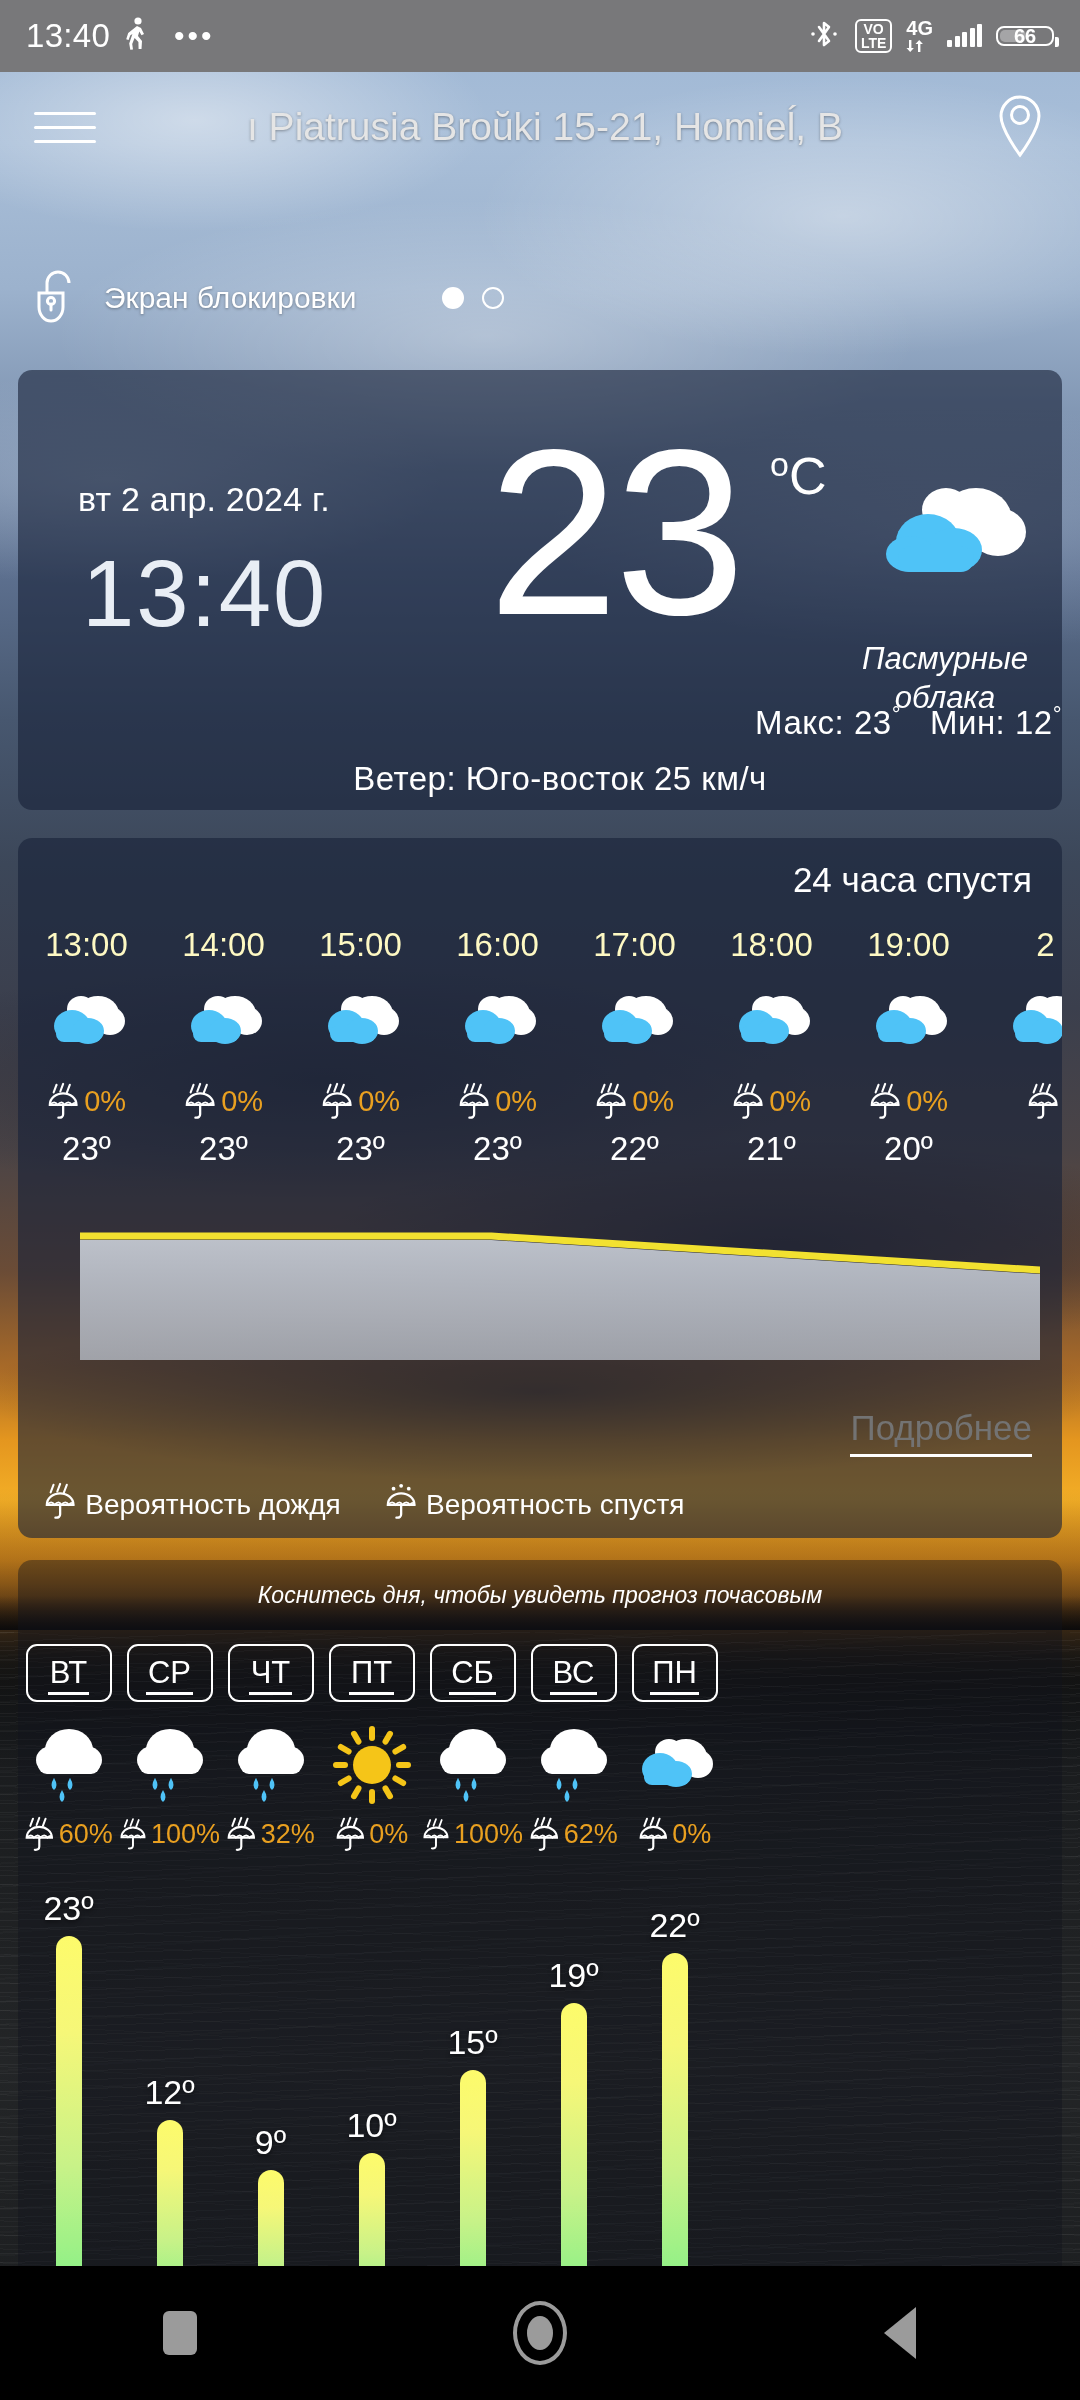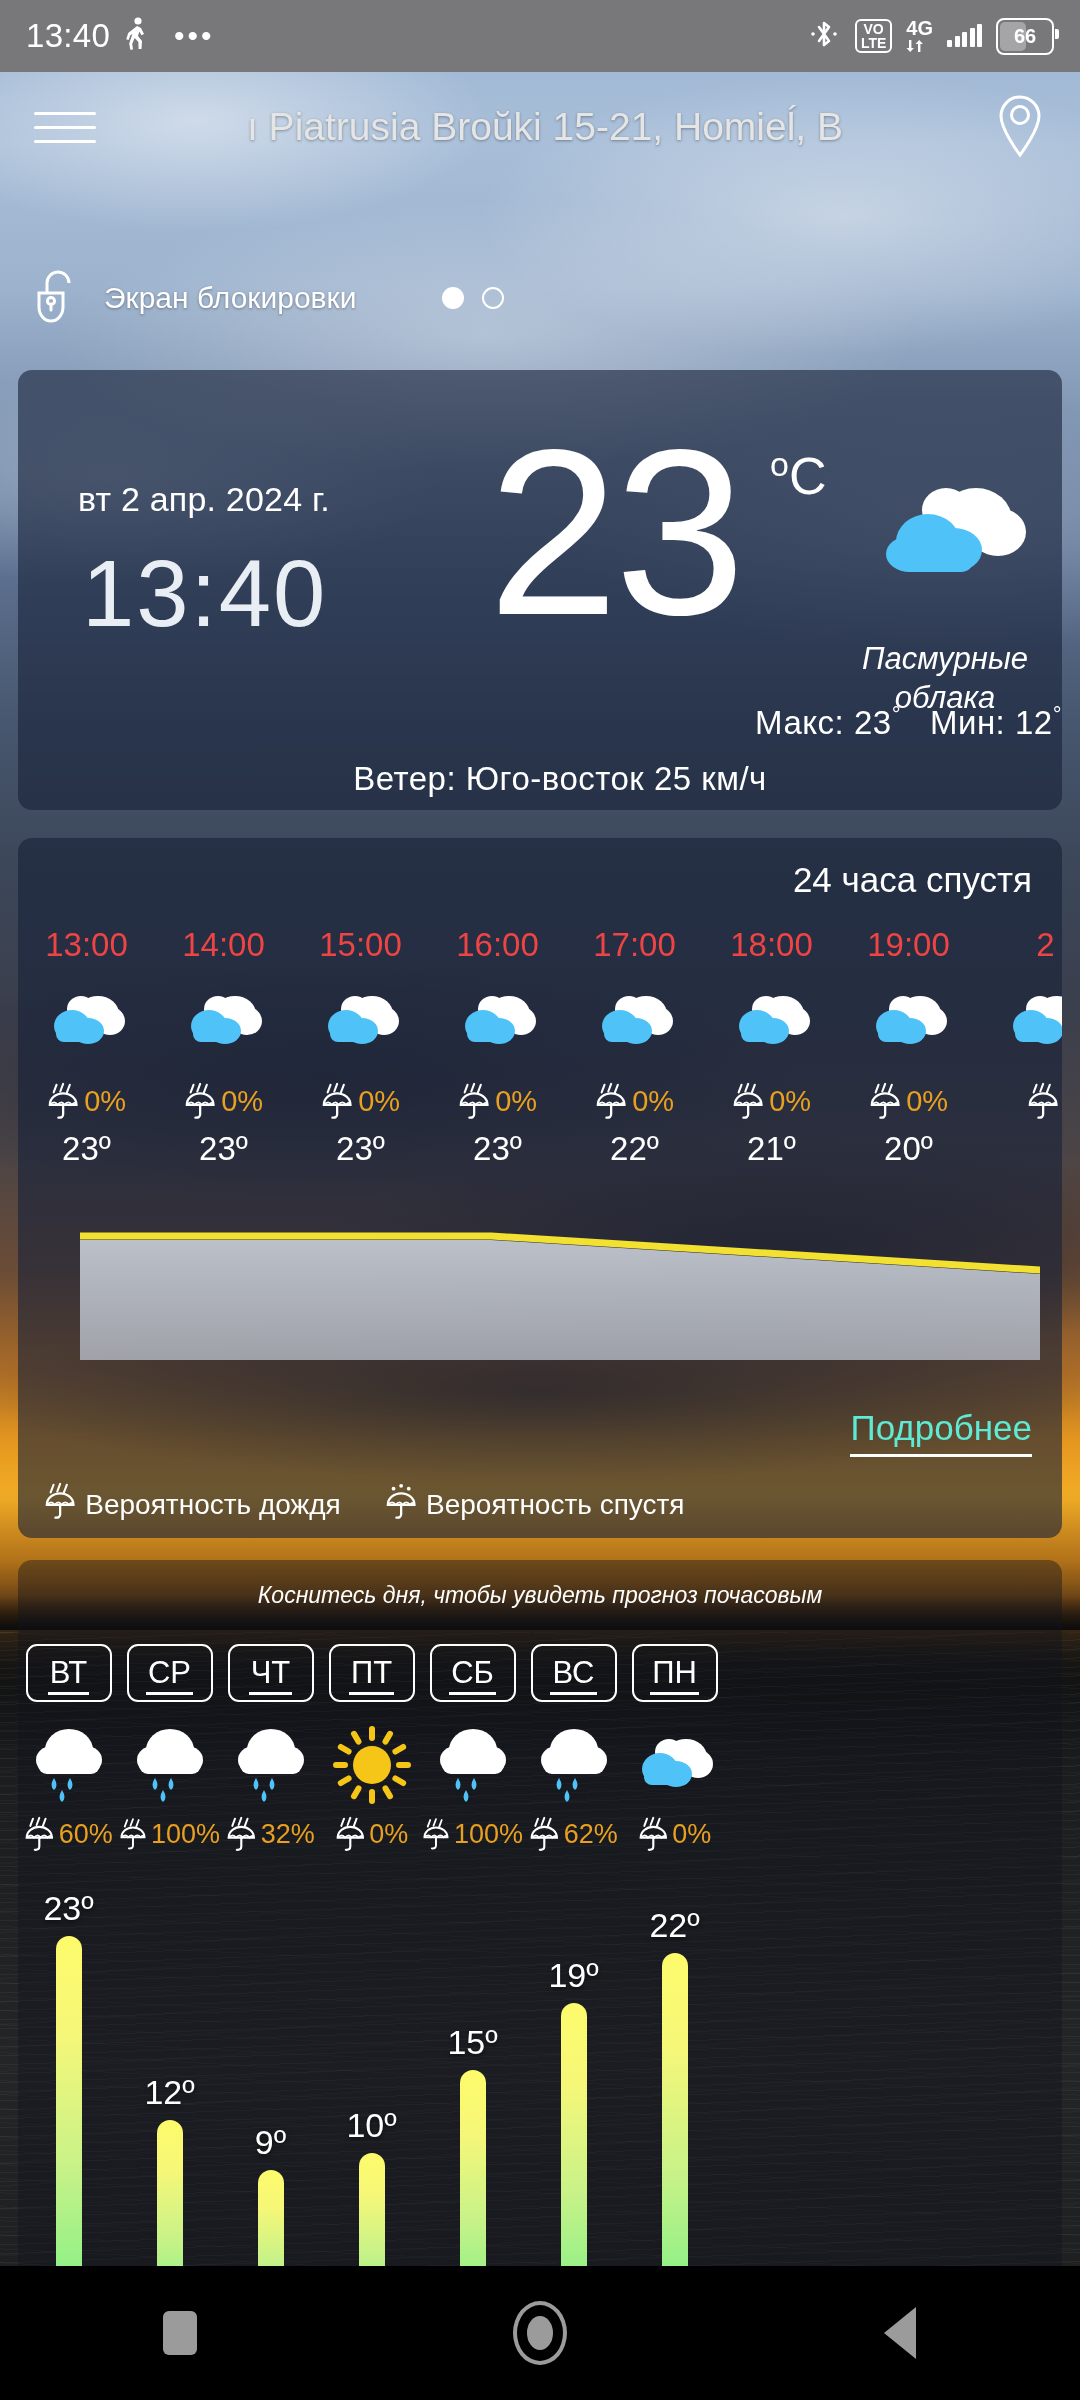--- a/index.html
+++ b/index.html
@@ -92,21 +92,21 @@
     border:2.5px solid #fff; border-radius:6px;
     padding:1px 4px; line-height:1;
     display:flex; flex-direction:column; align-items:center;
     font-size:14px; font-weight:bold;
   }
   .net4g { display:flex; flex-direction:column; align-items:flex-start; line-height:1; }
   .net4g .lbl { font-size:20px; font-weight:bold; margin-bottom:1px; }
   .bars { display:flex; align-items:flex-end; gap:2.5px; height:22px; }
   .bars i { display:block; width:5px; background:#fff; border-radius:1px; }
   .batt {
-    width:58px; height:37px; border:2.5px solid #fff; border-radius:8px;
+    width:58px; height:20px; border:2.5px solid #fff; border-radius:8px;
     position:relative; display:flex; align-items:center; justify-content:center;
   }
   .batt::after {
     content:""; position:absolute; right:-7px; top:9px;
     width:4px; height:10px; background:#fff; border-radius:0 2px 2px 0;
   }
   .batt .fill { position:absolute; left:2px; top:2px; bottom:2px; width:26px; background:#a5a5a7; border-radius:5px; }
   .batt span { position:relative; font-size:20px; font-weight:bold; }
 
   
@@ -181,34 +181,34 @@
   .sup-deg { font-size:22px; vertical-align:super; }
 
   
   #card-hourly { top:838px; height:700px; }
   .h24 { position:absolute; right:30px; top:22px; font-size:35px; }
   .hour-strip {
     position:absolute; left:0; top:88px; width:100%;
     display:flex;
   }
   .hour-col { width:137px; flex:0 0 137px; text-align:center; }
-  .hour-col .hlabel { font-size:33px; color:#ef4444; }
+  .hour-col .hlabel { font-size:33px; color:#fef9c3; }
   .hour-col .hicon { height:92px; display:flex; align-items:center; justify-content:center; margin-top:12px; }
   .hour-col .hpop {
     margin-top:14px; display:flex; align-items:center; justify-content:center; gap:5px;
   }
   .hour-col .hpop span { color:#e9a020; font-size:29px; }
   .hour-col .htemp { margin-top:10px; font-size:33px; }
 
   
   #tempchart { position:absolute; left:62px; top:394px; width:960px; height:128px; }
 
   .more-link {
     position:absolute; right:30px; top:570px;
-    font-size:35px; color:#5eead4;
+    font-size:35px; color:#737373;
     border-bottom:3px solid #fff; padding-bottom:6px;
   }
   .legend { position:absolute; left:26px; top:644px; display:flex; gap:44px; align-items:center; }
   .legend .item { display:flex; align-items:center; gap:9px; font-size:28px; }
 
   
   #card-daily { top:1560px; height:790px; background:rgba(16,20,28,0.42); }
   .daily-hint {
     position:absolute; left:0; right:0; top:22px; text-align:center;
     font-size:23px; font-style:italic;

